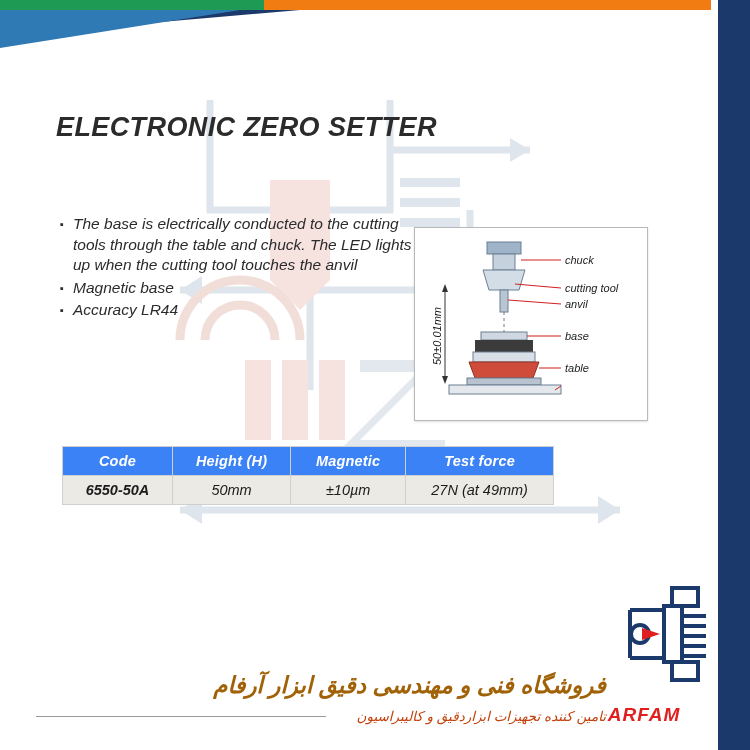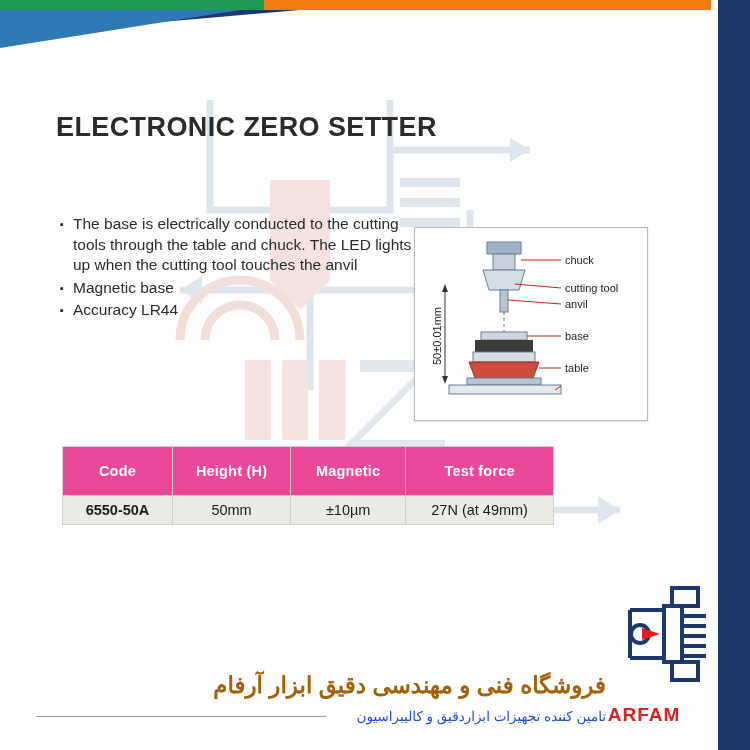--- a/index.html
+++ b/index.html
@@ -12,20 +12,21 @@
     background: #ffffff;
     font-family: "Liberation Sans", sans-serif;
     overflow: hidden;
   }
   .page {
     position: relative;
     width: 750px;
     height: 750px;
     background: #ffffff;
     overflow: hidden;
+    font-style: italic;
   }
 
   
   .top-bar-orange {
     position: absolute;
     top: 0; left: 0;
     width: 750px;
     height: 10px;
     background: #f07c12;
   }
@@ -144,24 +145,24 @@
   
   .spec-table {
     position: absolute;
     top: 446px;
     left: 62px;
     width: 492px;
     border-collapse: collapse;
     font-size: 14.5px;
   }
   .spec-table th {
-    background: #ec4899;
+    background: #3b82f6;
     color: #ffffff;
     font-weight: bold;
-    padding: 16px 4px;
+    padding: 6px 4px;
     border: 1px solid #cfcfcf;
     text-align: center;
     letter-spacing: 0.2px;
   }
   .spec-table td {
     background: #eceae5;
     color: #1c1c1c;
     padding: 6px 4px;
     border: 1px solid #cfcfcf;
     text-align: center;
@@ -185,21 +186,21 @@
     padding-right: 10px;
     box-sizing: border-box;
   }
   .footer-sub {
     position: absolute;
     top: 708px;
     left: 0;
     width: 616px;
     text-align: right;
     font-size: 13.5px;
-    color: #1d4ed8;
+    color: #c2410c;
     direction: rtl;
     padding-right: 10px;
     box-sizing: border-box;
   }
   .footer-rule {
     position: absolute;
     top: 716px;
     left: 36px;
     width: 290px;
     height: 1px;

